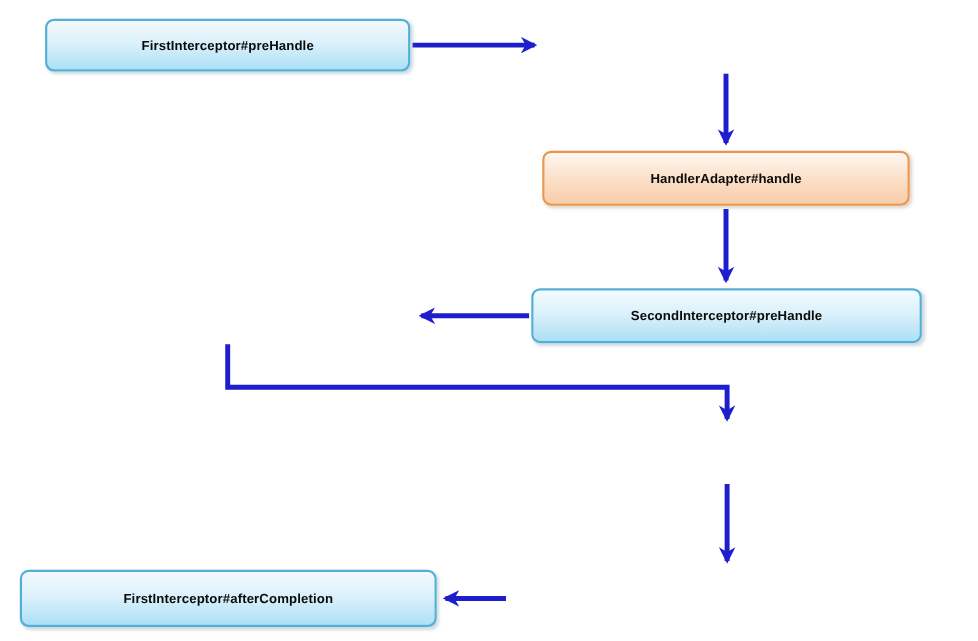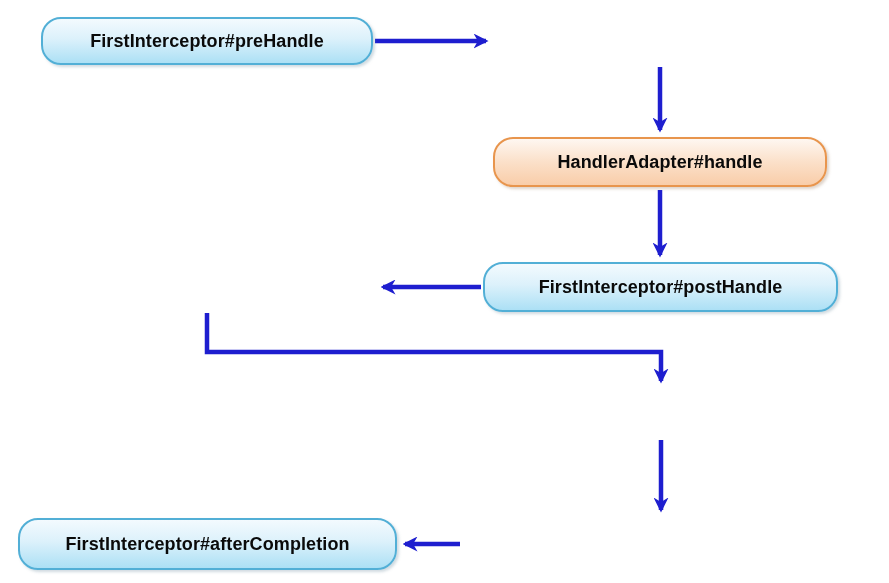--- a/index.html
+++ b/index.html
@@ -19,26 +19,26 @@
     position: absolute;
     left: 0;
     top: 0;
     width: 889px;
     height: 583px;
     pointer-events: none;
   }
   .node {
     position: absolute;
     box-sizing: border-box;
-    border-radius: 20px;
+    border-radius: 8px;
     display: flex;
     align-items: center;
     justify-content: center;
     font-weight: bold;
-    font-size: 18px;
+    font-size: 12px;
     letter-spacing: 0.1px;
     color: #0a0a0a;
     text-align: left;
     white-space: nowrap;
   }
   .node.blue {
     border: 2px solid #52AFD6;
     background: linear-gradient(180deg, #F3FAFE 0%, #DCF1FB 45%, #ACE0F5 100%);
     box-shadow: 2px 2px 3px rgba(120, 150, 165, 0.35);
   }
@@ -72,19 +72,19 @@
     <path class="edge" d="M 661 440 L 661 510" marker-end="url(#arrowhead)"></path>
     <path class="edge" d="M 460 544 L 405 544" marker-end="url(#arrowhead)"></path>
   </svg>
 
   <div class="node blue" style="left:41px;  top:17px;  width:332px; height:48px;">FirstInterceptor#preHandle</div>
 
 
   <div class="node orange" style="left:493px; top:137px; width:334px; height:50px;">HandlerAdapter#handle</div>
 
 
-  <div class="node blue" style="left:483px; top:262px; width:355px; height:50px;">FirstInterceptor#postHandle</div>
+  <div class="node blue" style="left:483px; top:262px; width:355px; height:50px;">SecondInterceptor#preHandle</div>
 
 
   <div class="node blue" style="left:18px;  top:518px; width:379px; height:52px;">FirstInterceptor#afterCompletion</div>
 
 
 </div>
 
 </body></html>

